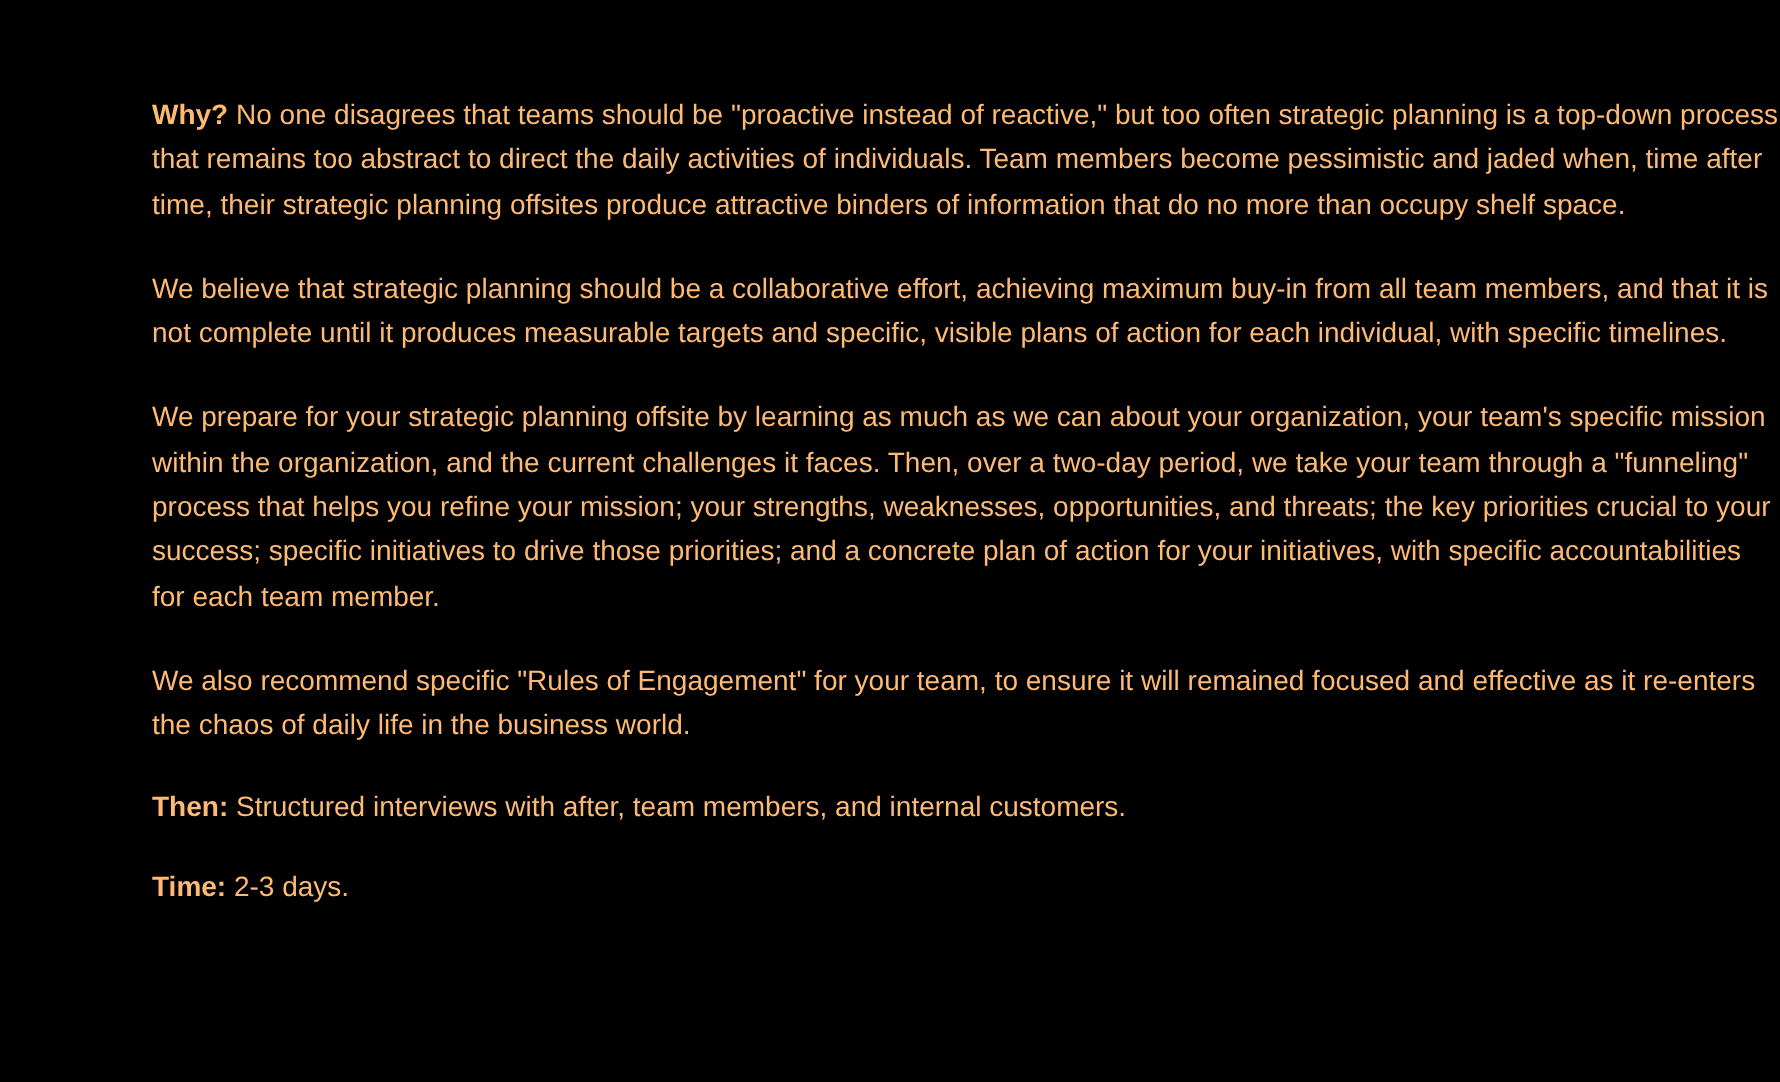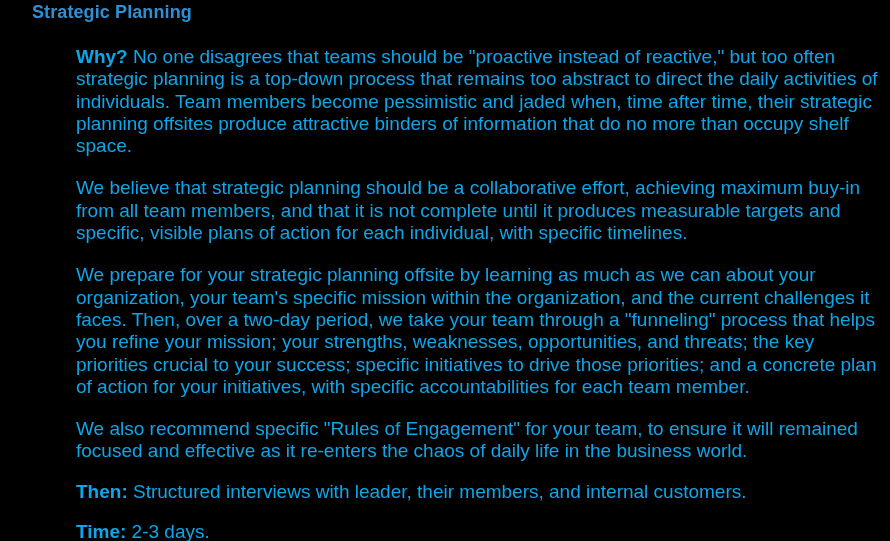--- a/index.html
+++ b/index.html
@@ -28,51 +28,50 @@
     color: #2f8fd6;
     letter-spacing: 0.1px;
   }
   .body-block {
     position: absolute;
     left: 76px;
     top: 46px;
     width: 814px;
   }
   .para {
-    color: #0ea5e9;
-    font-size: 19px;
+    color: #fdba74;
+    font-size: 14px;
     line-height: 22.3px;
     margin: 0 0 20px 0;
     text-align: left;
   }
   .para:last-child {
     margin-bottom: 17px;
   }
   .para.tight {
     margin-bottom: 18px;
   }
   .lead {
     font-weight: bold;
   }
 </style>
 </head>
 <body>
 
 <div class="page">
 
-  <div class="title">Strategic Planning</div>
 
   <div class="body-block">
 
     <p class="para"><span class="lead">Why?</span><span> No one disagrees that teams should be "proactive instead of reactive," but too often strategic planning is a top-down process that remains too abstract to direct the daily activities of individuals.  Team members become pessimistic and jaded when, time after time, their strategic planning offsites produce attractive binders of information that do no more than occupy shelf space.</span></p>
 
     <p class="para"><span class="lead"></span><span>We believe that strategic planning should be a collaborative effort, achieving maximum buy-in from all team members, and that it is not complete until it produces measurable targets and specific, visible plans of action for each individual, with specific timelines.</span></p>
 
     <p class="para"><span class="lead"></span><span>We prepare for your strategic planning offsite by learning as much as we can about your organization, your team's specific mission within the organization, and the current challenges it faces.  Then, over a two-day period, we take your team through a "funneling" process that helps you refine your mission; your strengths, weaknesses, opportunities, and threats; the key priorities crucial to your success; specific initiatives to drive those priorities; and a concrete plan of action for your initiatives, with specific accountabilities for each team member.</span></p>
 
     <p class="para tight"><span class="lead"></span><span>We also recommend specific "Rules of Engagement" for your team, to ensure it will remained focused and effective as it re-enters the chaos of daily life in the business world.</span></p>
 
-    <p class="para tight"><span class="lead">Then:</span><span>  Structured interviews with leader, their members, and internal customers.</span></p>
+    <p class="para tight"><span class="lead">Then:</span><span>  Structured interviews with after, team members, and internal customers.</span></p>
 
     <p class="para"><span class="lead">Time:</span><span>  2-3 days.</span></p>
 
   </div>
 </div>
 
 </body></html>

